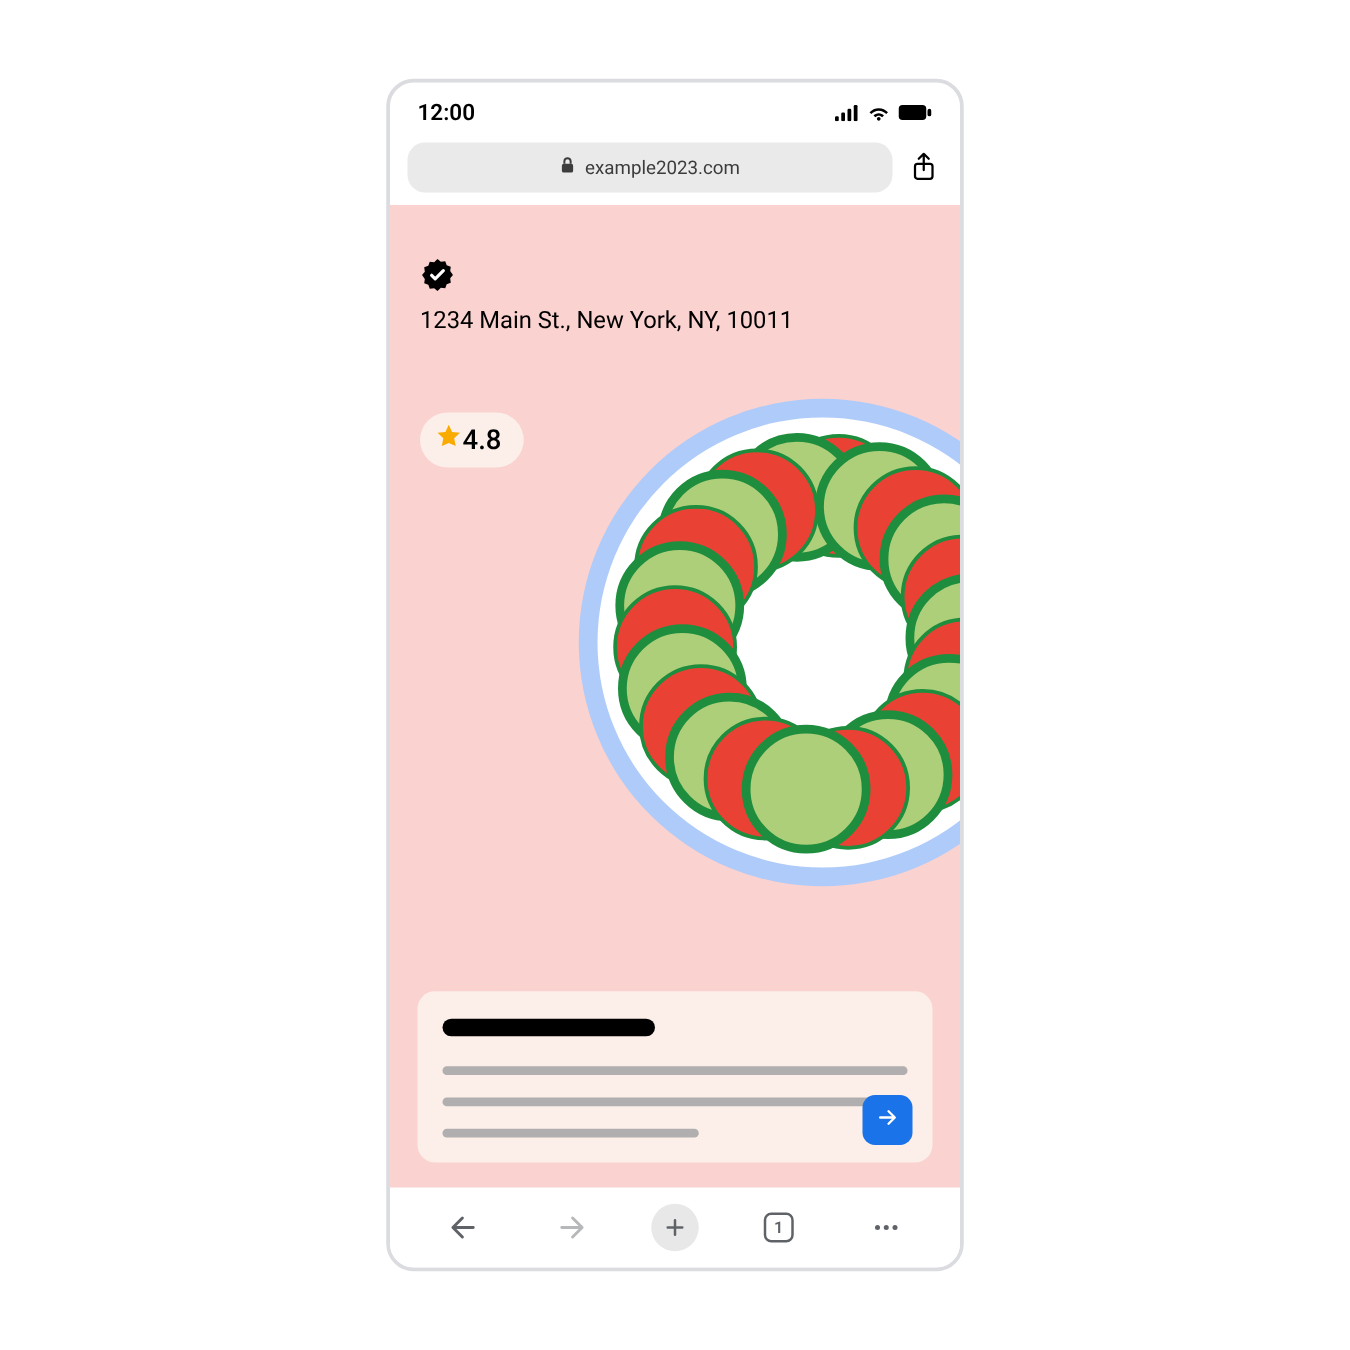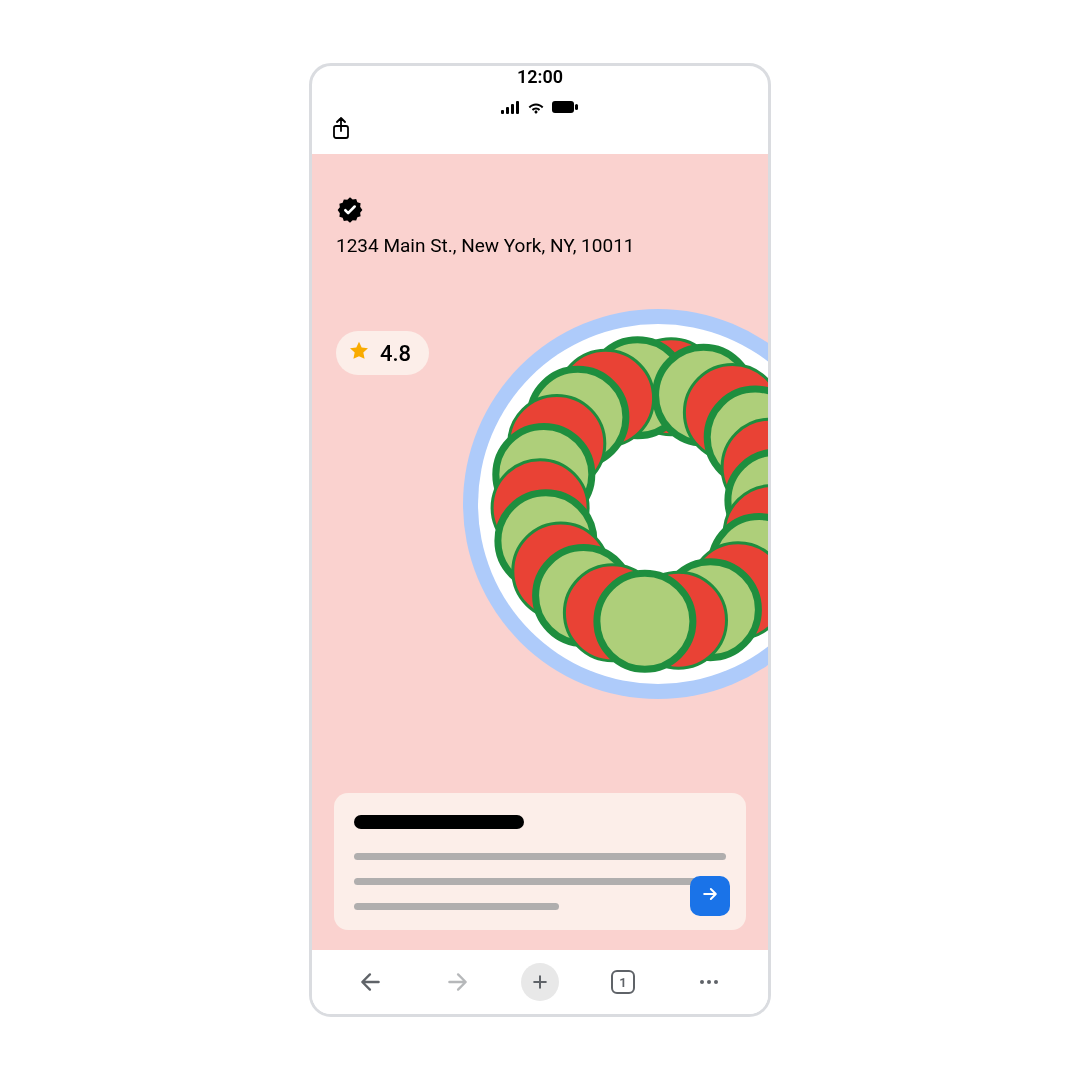--- a/index.html
+++ b/index.html
@@ -25,21 +25,20 @@
   
   .status-bar {
     height: 48px;
     display: flex;
     align-items: center;
     justify-content: space-between;
     padding: 0 22px;
     font-size: 18px;
     font-weight: 600;
     color: #000;
-    flex-direction: column;
   }
   .status-right { display: flex; align-items: center; gap: 6px; }
   .status-right svg { display: block; }
   
   .address-row {
     display: flex;
     align-items: center;
     gap: 10px;
     padding: 0 14px 10px 14px;
   }
@@ -90,27 +89,26 @@
   }
   .rating-pill {
     position: absolute;
     left: 24px;
     top: 166px;
     height: 44px;
     background: #fceee9;
     border-radius: 22px;
     display: flex;
     align-items: center;
-    gap: 10px;
+    gap: 0;
     padding: 0 18px 0 12px;
     font-size: 22px;
     font-weight: 500;
     color: #000;
     z-index: 3;
-    margin-top: 11px;
   }
   .plate {
     position: absolute;
     right: -90px;
     top: 150px;
     width: 400px;
     height: 400px;
     z-index: 1;
   }
   .card {
@@ -211,20 +209,29 @@
       <span>
         <svg width="28" height="14" viewBox="0 0 28 14">
             <rect x="1" y="1" width="22" height="12" rx="3" fill="#000"></rect>
             <rect x="24" y="4" width="3" height="6" rx="1.5" fill="#000"></rect>
           </svg>
       </span>
     </div>
   </div>
 
   <div class="address-row">
+    <div class="address-bar">
+      <span>
+        <svg width="12" height="14" viewBox="0 0 12 14">
+            <rect x="1.5" y="6" width="9" height="7" rx="1.5" fill="#3c3c3c"></rect>
+            <path d="M3.5 6 V4 a2.5 2.5 0 0 1 5 0 V6" fill="none" stroke="#3c3c3c" stroke-width="1.6"></path>
+          </svg>
+      </span>
+      <span>example2023.com</span>
+    </div>
     <div class="share-btn">
       <svg width="20" height="24" viewBox="0 0 20 24">
           <path d="M10 1 L14 5 M10 1 L6 5 M10 1 V14" stroke="#000" stroke-width="1.8" fill="none" stroke-linecap="round"></path>
           <rect x="3" y="9" width="14" height="12" rx="2" fill="none" stroke="#000" stroke-width="1.8"></rect>
         </svg>
     </div>
   </div>
 
   <div class="content">
     <div class="title-row">

